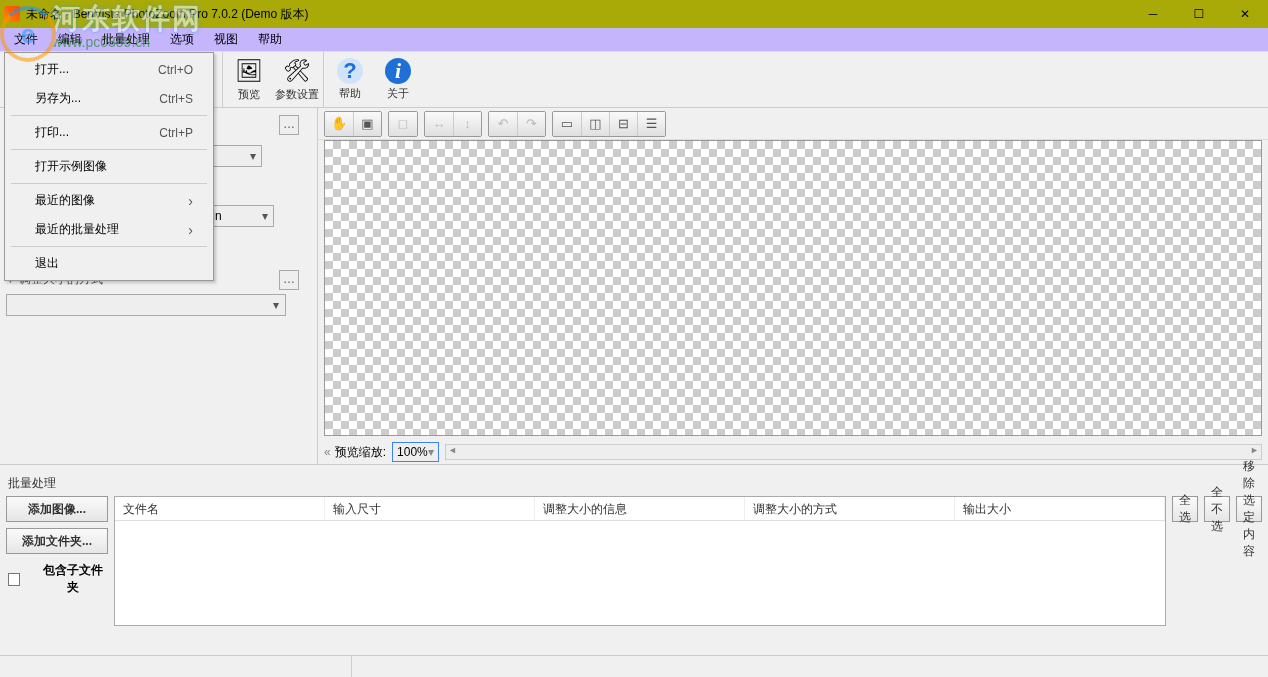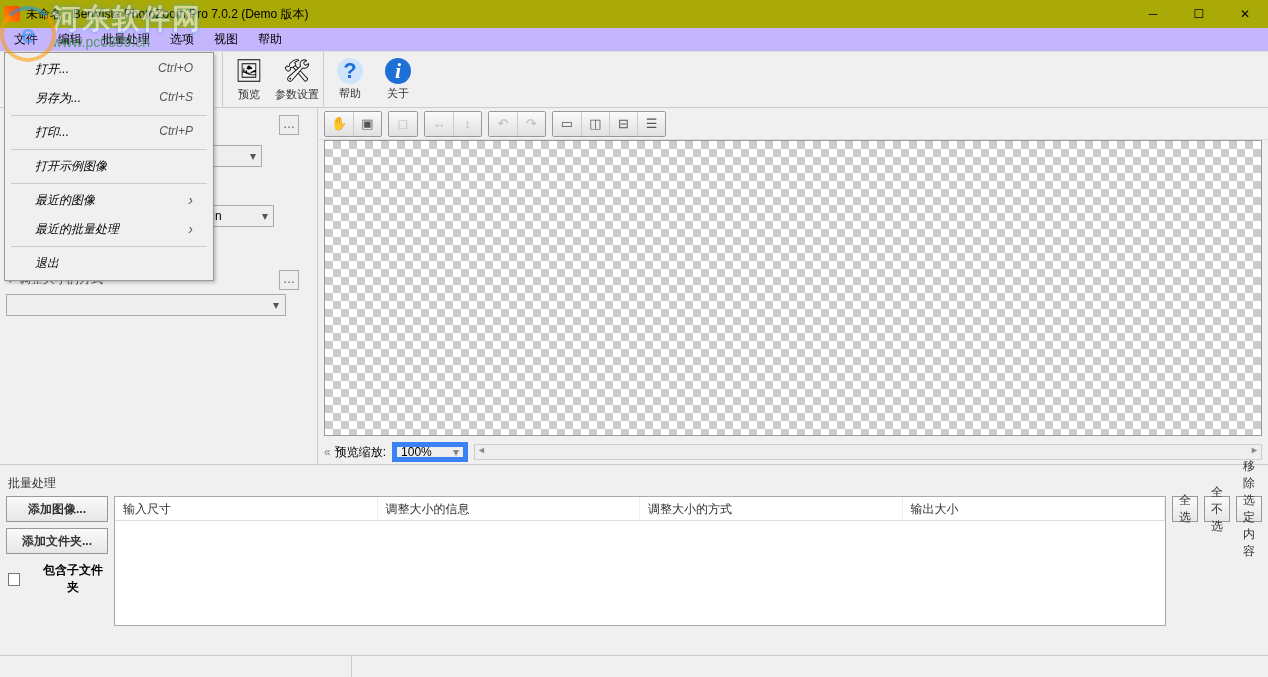--- a/index.html
+++ b/index.html
@@ -8,21 +8,21 @@
 .titlebar { height: 28px; background: #a9a907; display: flex; align-items: center; padding: 0 4px; position: relative; }
 .titlebar-icon { width: 16px; height: 16px; margin-right: 6px; background: linear-gradient(45deg,#ff8c00,#ff4500); border-radius: 2px; }
 .titlebar-text { color: #000; flex: 0 0 auto; font-size: 12px; }
 .win-controls { position: absolute; right: 0; top: 0; display: flex; height: 28px; }
 .win-btn { width: 46px; height: 28px; display: flex; align-items: center; justify-content: center; cursor: pointer; color: #000; }
 
 .menubar { height: 24px; background: #c4b5fd; display: flex; align-items: center; padding: 0 4px; border-bottom: 1px solid #ddd; }
 .menu-item { padding: 3px 10px; cursor: pointer; color: #000; }
 
 .dropdown { position: absolute; left: 4px; top: 52px; width: 210px; background: #f0f0f0; border: 1px solid #999; box-shadow: 2px 2px 3px rgba(0,0,0,0.2); z-index: 100; padding: 2px; }
-.dd-item { display: flex; align-items: flex-start; justify-content: space-between; padding: 6px 18px 6px 28px; cursor: pointer; color: #000; font-style: italic; }
+.dd-item { display: flex; align-items: center; justify-content: space-between; padding: 6px 18px 6px 28px; cursor: pointer; color: #000; }
 .dd-sep { height: 1px; background: #ccc; margin: 2px 4px; }
 .dd-short { color: #555; }
 .dd-sub::after { content: "›"; font-size: 14px; color: #555; }
 
 .toolbar-main { height: 56px; background: #f0f0f0; display: flex; align-items: center; padding: 0 6px; border-bottom: 1px solid #ccc; }
 .tb-group { display: flex; border-left: 1px solid #ccc; padding: 0 2px; height: 100%; }
 .tb-group:first-child { border-left: none; }
 .tb-btn { width: 48px; display: flex; flex-direction: column; align-items: center; justify-content: center; gap: 2px; cursor: pointer; padding: 2px; }
 .tb-icon { width: 28px; height: 28px; display: flex; align-items: center; justify-content: center; font-size: 22px; }
 .tb-label { font-size: 11px; color: #333; }
@@ -43,21 +43,21 @@
 .full-select::after { content: "▾"; position: absolute; right: 6px; color: #555; }
 
 .preview-area { flex: 1; display: flex; flex-direction: column; background: #f0f0f0; }
 .preview-tb { height: 32px; display: flex; align-items: center; padding: 0 6px; gap: 6px; border-bottom: 1px solid #ddd; }
 .ptb-group { display: flex; border: 1px solid #999; border-radius: 2px; overflow: hidden; }
 .ptb-btn { width: 28px; height: 24px; background: linear-gradient(#fafafa,#e0e0e0); border-left: 1px solid #ccc; display: flex; align-items: center; justify-content: center; cursor: pointer; font-size: 13px; color: #555; }
 .ptb-btn:first-child { border-left: none; }
 .ptb-btn.disabled { color: #bbb; }
 .canvas { flex: 1; margin: 0 6px 4px 6px; border: 1px solid #999; background-image: linear-gradient(45deg,#ccc 25%,transparent 25%),linear-gradient(-45deg,#ccc 25%,transparent 25%),linear-gradient(45deg,transparent 75%,#ccc 75%),linear-gradient(-45deg,transparent 75%,#ccc 75%); background-size: 16px 16px; background-position: 0 0,0 8px,8px -8px,-8px 0; background-color:#fff; }
 .zoom-row { height: 24px; display: flex; align-items: center; padding: 0 6px; gap: 6px; }
-.zoom-select { width: 76px; height: 20px; border: 5px solid #3b82f6; background: #eee; display:flex; align-items:center; padding:0 4px; position:relative; }
+.zoom-select { width: 47px; height: 20px; border: 1px solid #3b82f6; background: #eee; display:flex; align-items:center; padding:0 4px; position:relative; }
 .zoom-select::after { content:"▾"; position:absolute; right:4px; color:#888;}
 .scroll-h { flex: 1; height: 16px; background: #eee; border: 1px solid #ccc; position: relative; }
 .scroll-h::before { content:"◄"; position:absolute; left:2px; font-size:9px; color:#888; }
 .scroll-h::after  { content:"►"; position:absolute; right:2px; font-size:9px; color:#888; }
 
 .batch { border-top: 1px solid #ccc; padding: 6px; }
 .batch-title { padding: 4px 2px; color: #333; }
 .batch-body { display: flex; gap: 6px; }
 .batch-left { width: 102px; display: flex; flex-direction: column; gap: 6px; font-weight: bold; }
 .btn { height: 26px; border: 1px solid #999; background: linear-gradient(#fafafa,#e6e6e6); display: flex; align-items: center; justify-content: center; cursor: pointer; color: #333; padding:0 6px;}
@@ -268,20 +268,21 @@
     <div class="batch-left">
       <div class="btn">添加图像...</div>
       <div class="btn">添加文件夹...</div>
       <div class="chk-row">
         <div class="chk"></div>
         <span>包含子文件夹</span>
       </div>
     </div>
     <div class="table">
       <div class="th-row">
+        <div class="th">文件名</div>
         <div class="th">输入尺寸</div>
         <div class="th">调整大小的信息</div>
         <div class="th">调整大小的方式</div>
         <div class="th">输出大小</div>
       </div>
     </div>
     <div class="batch-right">
       <div class="btn">全选</div>
       <div class="btn">全不选</div>
       <div class="btn">移除选定内容</div>

